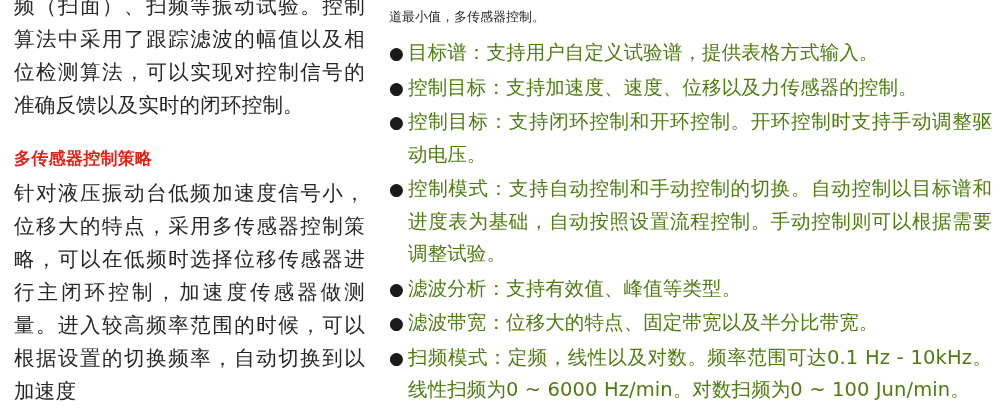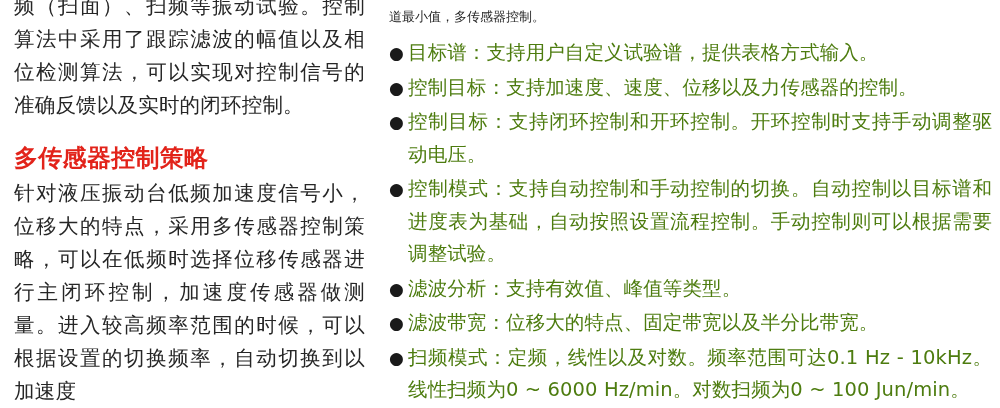--- a/index.html
+++ b/index.html
@@ -43,21 +43,21 @@
     text-justify: inter-ideograph;
     margin: 0;
     color: #262626;
     letter-spacing: 0.2px;
   }
   .para.clip-top {
     margin-top: -10px;
   }
   .section-title {
     color: #e2231a;
-    font-size: 24px;
+    font-size: 17px;
     line-height: 33px;
     font-weight: bold;
     margin: 20px 0 2px 0;
     letter-spacing: 0.3px;
   }
 
   .bullet-list {
     margin: 0;
     padding: 0;
     list-style: none;

